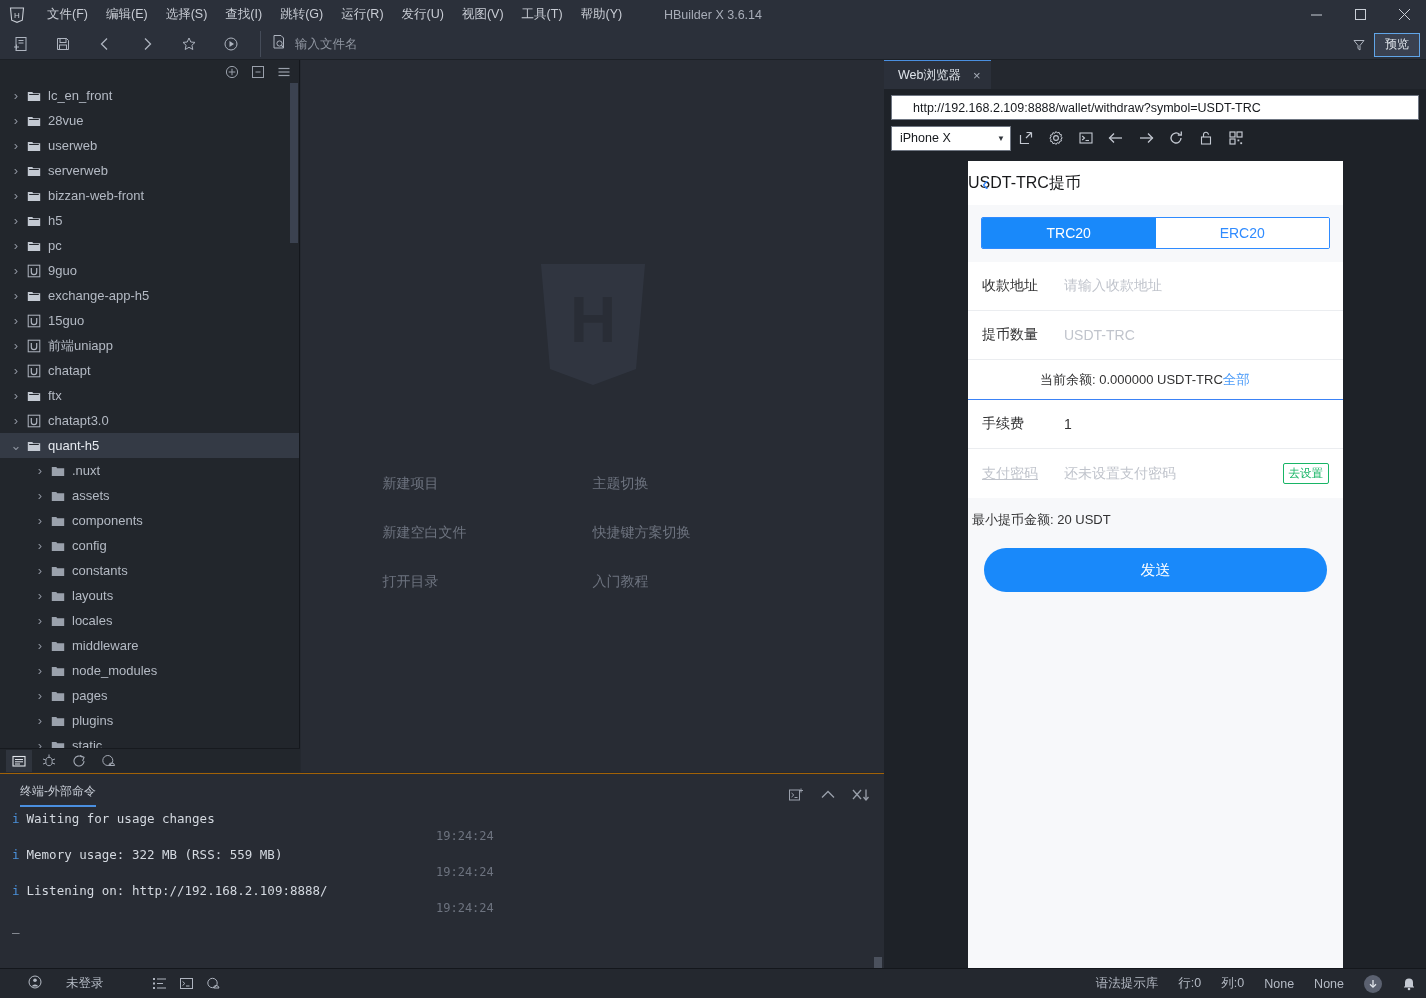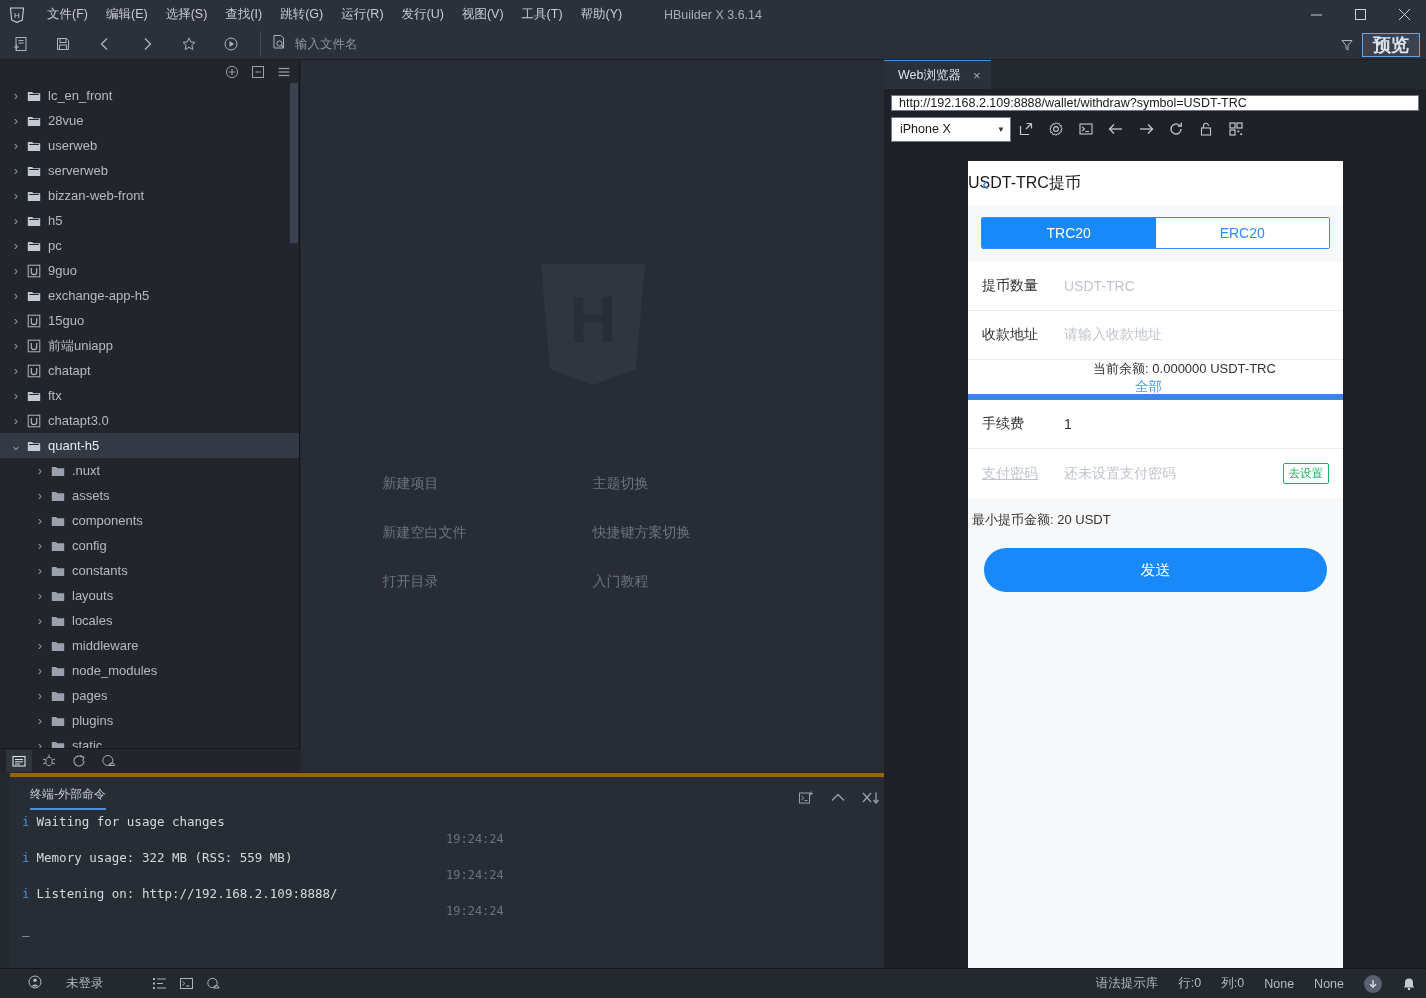--- a/index.html
+++ b/index.html
@@ -54,22 +54,22 @@
   }
   .tb-search {
     margin-left: 8px; display: flex; align-items: center; height: 26px;
     border-left: 1px solid #454c59; padding-left: 10px;
   }
   .tb-search-ph { font-size: 12.5px; color: #8f95a0; margin-left: 8px; }
   .tb-right { position: absolute; right: 6px; top: 0; height: 31px; display: flex; align-items: center; }
   .filter-icon { width: 30px; height: 31px; display: flex; align-items: center; justify-content: center; color: #aeb4bf; }
   .preview-btn {
     border: 1px solid #5a6craft; border: 1px solid #60a5e8; color: #dfe4ea;
-    background: #3a4150; font-size: 18px; padding: 3px 10px; height: 24px;
-    display: flex; align-items: center; font-weight: bold;
+    background: #3a4150; font-size: 12px; padding: 3px 10px; height: 24px;
+    display: flex; align-items: center;
   }
 
   
   .sidebar {
     position: absolute; left: 0; top: 60px; width: 300px; height: 712px;
     background: #22262c; border-right: 1px solid #14171c;
   }
   .sb-head {
     height: 23px; display: flex; align-items: center; justify-content: flex-end;
     padding-right: 8px; gap: 11px;
@@ -109,21 +109,21 @@
   .welcome-logo { margin-top: 202px; opacity: .45; }
   .welcome-grid {
     margin-top: 84px; width: 420px;
     display: grid; grid-template-columns: 1fr 1fr; row-gap: 31px;
   }
   .welcome-link { font-size: 14px; color: #6d737f; cursor: pointer; }
 
   
   .terminal {
     position: absolute; left: 0; top: 773px; width: 884px; height: 195px;
-    background: #282c34; border-top: 4px solid #a16207; margin-left: 10px;
+    background: #282c34; border-top: 1px solid #a16207;
   }
   .term-head { height: 33px; display: flex; align-items: flex-end; position: relative; }
   .term-tab {
     margin-left: 20px; font-size: 12px; color: #c5cad3; padding-bottom: 5px;
     border-bottom: 2px solid #4a8fe0;
   }
   .term-head-icons { position: absolute; right: 14px; bottom: 4px; display: flex; gap: 16px; align-items: center; }
   .term-hi { color: #9aa0ab; display: flex; align-items: center; justify-content: center; }
   .term-body {
     font-family: "DejaVu Sans Mono", "Liberation Mono", monospace;
@@ -144,22 +144,22 @@
   }
   .br-tabs { height: 29px; display: flex; align-items: stretch; background: #24282f; }
   .br-tab {
     display: flex; align-items: center; padding: 0 10px 0 14px; gap: 12px;
     background: #2b303a; font-size: 12.5px; color: #dfe4ea;
     border-top: 1px solid #4a8fe0;
   }
   .br-tab-close { color: #a7adb8; font-size: 13px; }
   .br-url-wrap { padding: 6px 7px 0 7px; }
   .br-url {
-    height: 16px; background: #ffffff; border: 1px solid #6f7682;
-    display: flex; align-items: center; padding: 0 7px;
+    height: 25px; background: #ffffff; border: 1px solid #6f7682;
+    display: flex; align-items: center; padding: 0 21px;
     font-size: 12.5px; color: #16191d;
   }
   .br-ctrls { display: flex; align-items: center; padding: 5px 7px 0 7px; gap: 0; }
   .device-select {
     width: 120px; height: 25px; background: #ffffff; border: 1px solid #6f7682;
     display: flex; align-items: center; justify-content: space-between;
     padding: 0 5px 0 8px; font-size: 12.5px; color: #16191d;
   }
   .sel-caret { font-size: 8px; color: #30343b; }
   .br-ic {
@@ -192,21 +192,21 @@
   .fm-row {
     display: flex; align-items: center; height: 49px; padding: 0 14px;
     border-bottom: 1px solid #ebedf0;
   }
   .fm-label { width: 82px; font-size: 14px; color: #323233; flex: none; }
   .fm-label.dim { color: #c0c4cc; text-decoration: underline; }
   .fm-ph { font-size: 14px; color: #c0c4cc; }
   .fm-val { font-size: 14px; color: #323233; }
   .bal-row {
     display: flex; align-items: center; height: 40px; padding: 0 14px 0 0;
-    border-bottom: 6px solid #3b82f6; justify-content: flex-start; flex-direction: column;
+    border-bottom: 1px solid #3b82f6; justify-content: flex-start;
   }
   .bal-text { font-size: 13px; color: #323233; margin-left: 72px; }
   .bal-all { font-size: 13.5px; color: #4b9bf8; }
   .go-set {
     border: 1px solid #18b566; color: #18b566; font-size: 11.5px;
     padding: 2px 5px; border-radius: 2px; background: #fff;
   }
   .min-note { padding: 13px 4px; font-size: 13px; color: #323233; background: #f7f8fa; }
   .send-wrap { padding: 6px 16px 0 16px; background: #f7f8fa; text-align: center; }
   .send-btn {
@@ -798,26 +798,26 @@
         <div class="ph-title">USDT-TRC提币</div>
       </div>
       <div class="seg-wrap">
         <div class="seg">
           <div class="seg-btn active">TRC20</div>
           <div class="seg-btn">ERC20</div>
         </div>
       </div>
       <div class="ph-form">
         <div class="fm-row">
+          <div class="fm-label">收款地址</div>
+          <div class="fm-ph">请输入收款地址</div>
+        </div>
+        <div class="fm-row">
           <div class="fm-label">提币数量</div>
           <div class="fm-ph">USDT-TRC</div>
-        </div>
-        <div class="fm-row">
-          <div class="fm-label">收款地址</div>
-          <div class="fm-ph">请输入收款地址</div>
         </div>
         <div class="bal-row">
           <div class="bal-text">当前余额: 0.000000 USDT-TRC</div>
           <div class="bal-all">全部</div>
         </div>
         <div class="fm-row">
           <div class="fm-label">手续费</div>
           <div class="fm-val">1</div>
         </div>
         <div class="fm-row" style="border-bottom:none">

